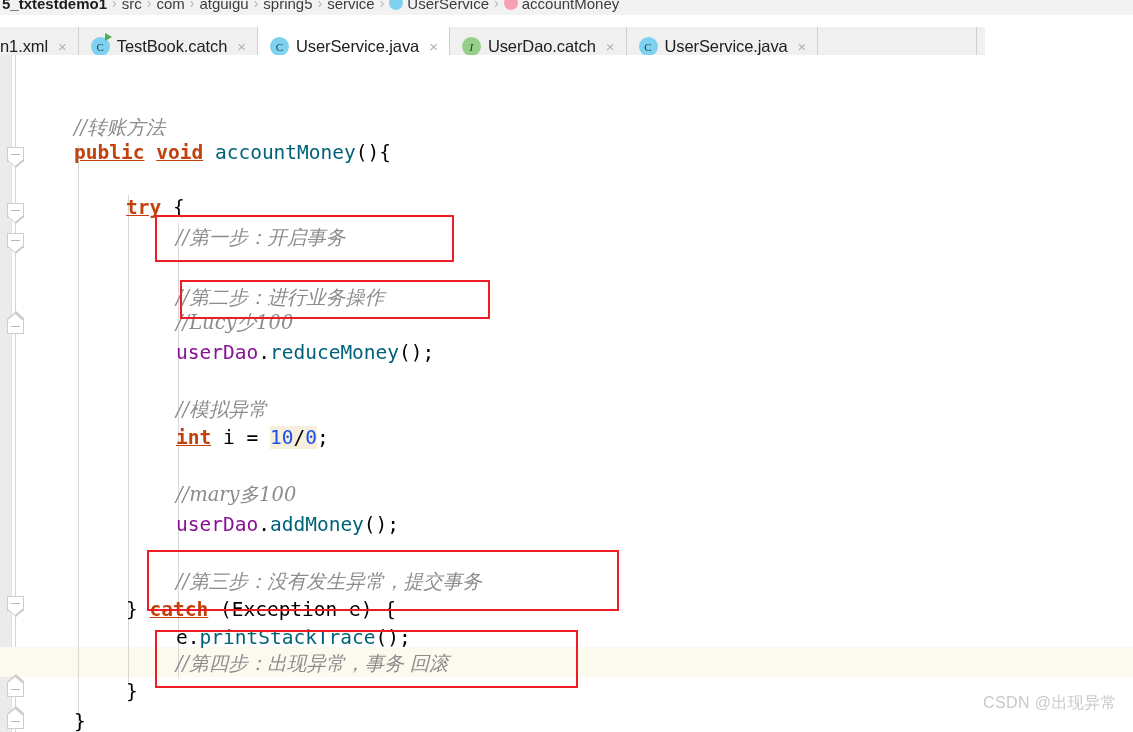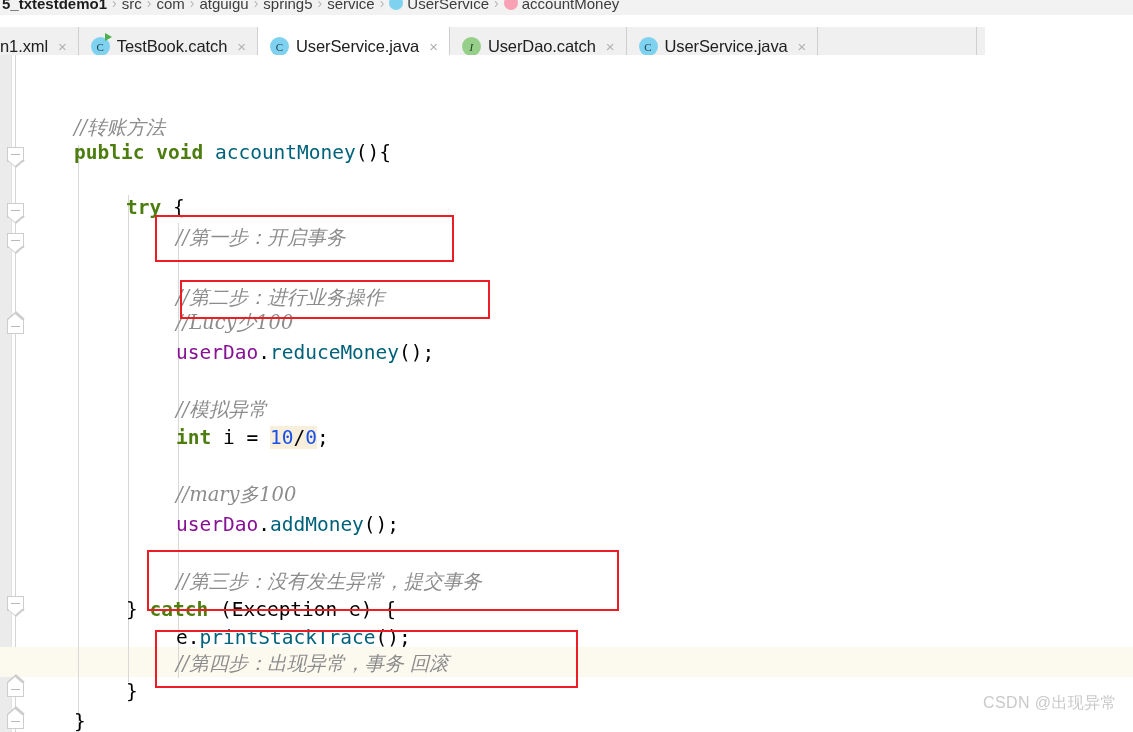--- a/index.html
+++ b/index.html
@@ -229,21 +229,21 @@
     line-height: 30px;
     white-space: pre;
     color: #000000;
   }
   .line {
     position: absolute;
     left: 0;
     height: 30px;
     white-space: pre;
   }
-  .kw      { color: #4d7c0f; font-weight: bold; }
+  .kw      { color: #c2410c; font-weight: bold; text-decoration: underline; }
   .mname   { color: #00627a; }
   .field   { color: #871094; }
   .num     { color: #1750eb; }
   .cmt-cjk { color: #8c8c8c; font-style: italic; font-family: "DejaVu Serif", serif; }
   .hl-num  { background: #f7eedb; }
 
   
   .redbox {
     position: absolute;
     border: 2.5px solid #ee1c25;

